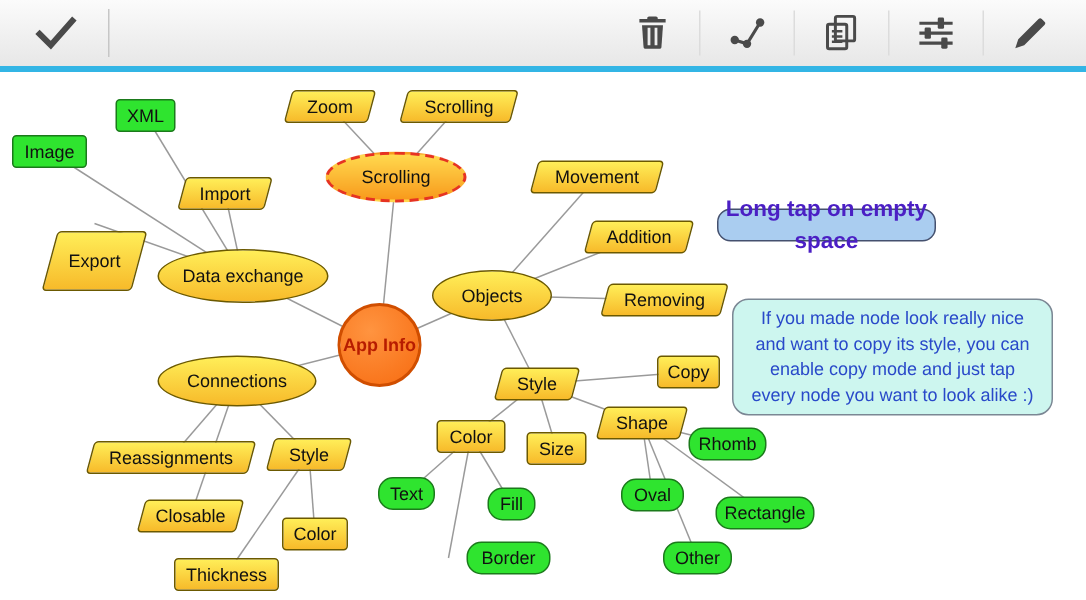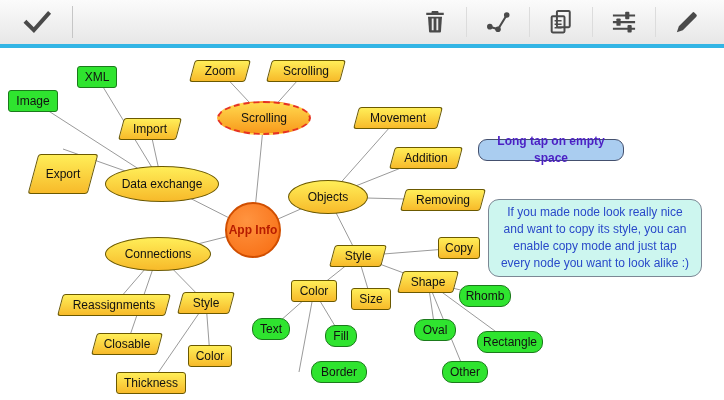--- a/index.html
+++ b/index.html
@@ -33,21 +33,21 @@
   .yellow-par  .bg{background:linear-gradient(var(--yellow1),var(--yellow2));
                    border:1px solid var(--yellow-border);border-radius:3px;transform:skewX(-15deg);}
   .ellipse     .bg{background:linear-gradient(var(--yellow1),var(--yellow2));
                    border:1px solid var(--yellow-border);border-radius:50%;}
   .nav         .bg{background:linear-gradient(var(--nav1),var(--nav2));
                    border:2px dashed var(--nav-border);border-radius:50%;}
   .center      .bg{background:radial-gradient(circle at 38% 32%, var(--orange1), var(--orange2));
                    border:2px solid var(--center-border);border-radius:50%;}
   .center      .lbl{color:var(--center-text);font-weight:bold;}
   .note-blue   .bg{background:var(--noteblue-bg);border:1px solid #44506e;border-radius:9px;}
-  .note-blue   .lbl{color:var(--noteblue-text);font-weight:bold;font-size:12px;}
+  .note-blue   .lbl{color:var(--noteblue-text);font-weight:bold;font-size:15px;}
   .note-cyan   .bg{background:var(--notecyan-bg);border:1px solid #7b8794;border-radius:11px;}
   .note-cyan   .lbl{color:var(--notecyan-text);font-size:12px;}
 </style>
 </head>
 <body>
 
 <div class="screen">
 
   <div id="mindmap">
     <svg id="edges" width="724" height="400">

